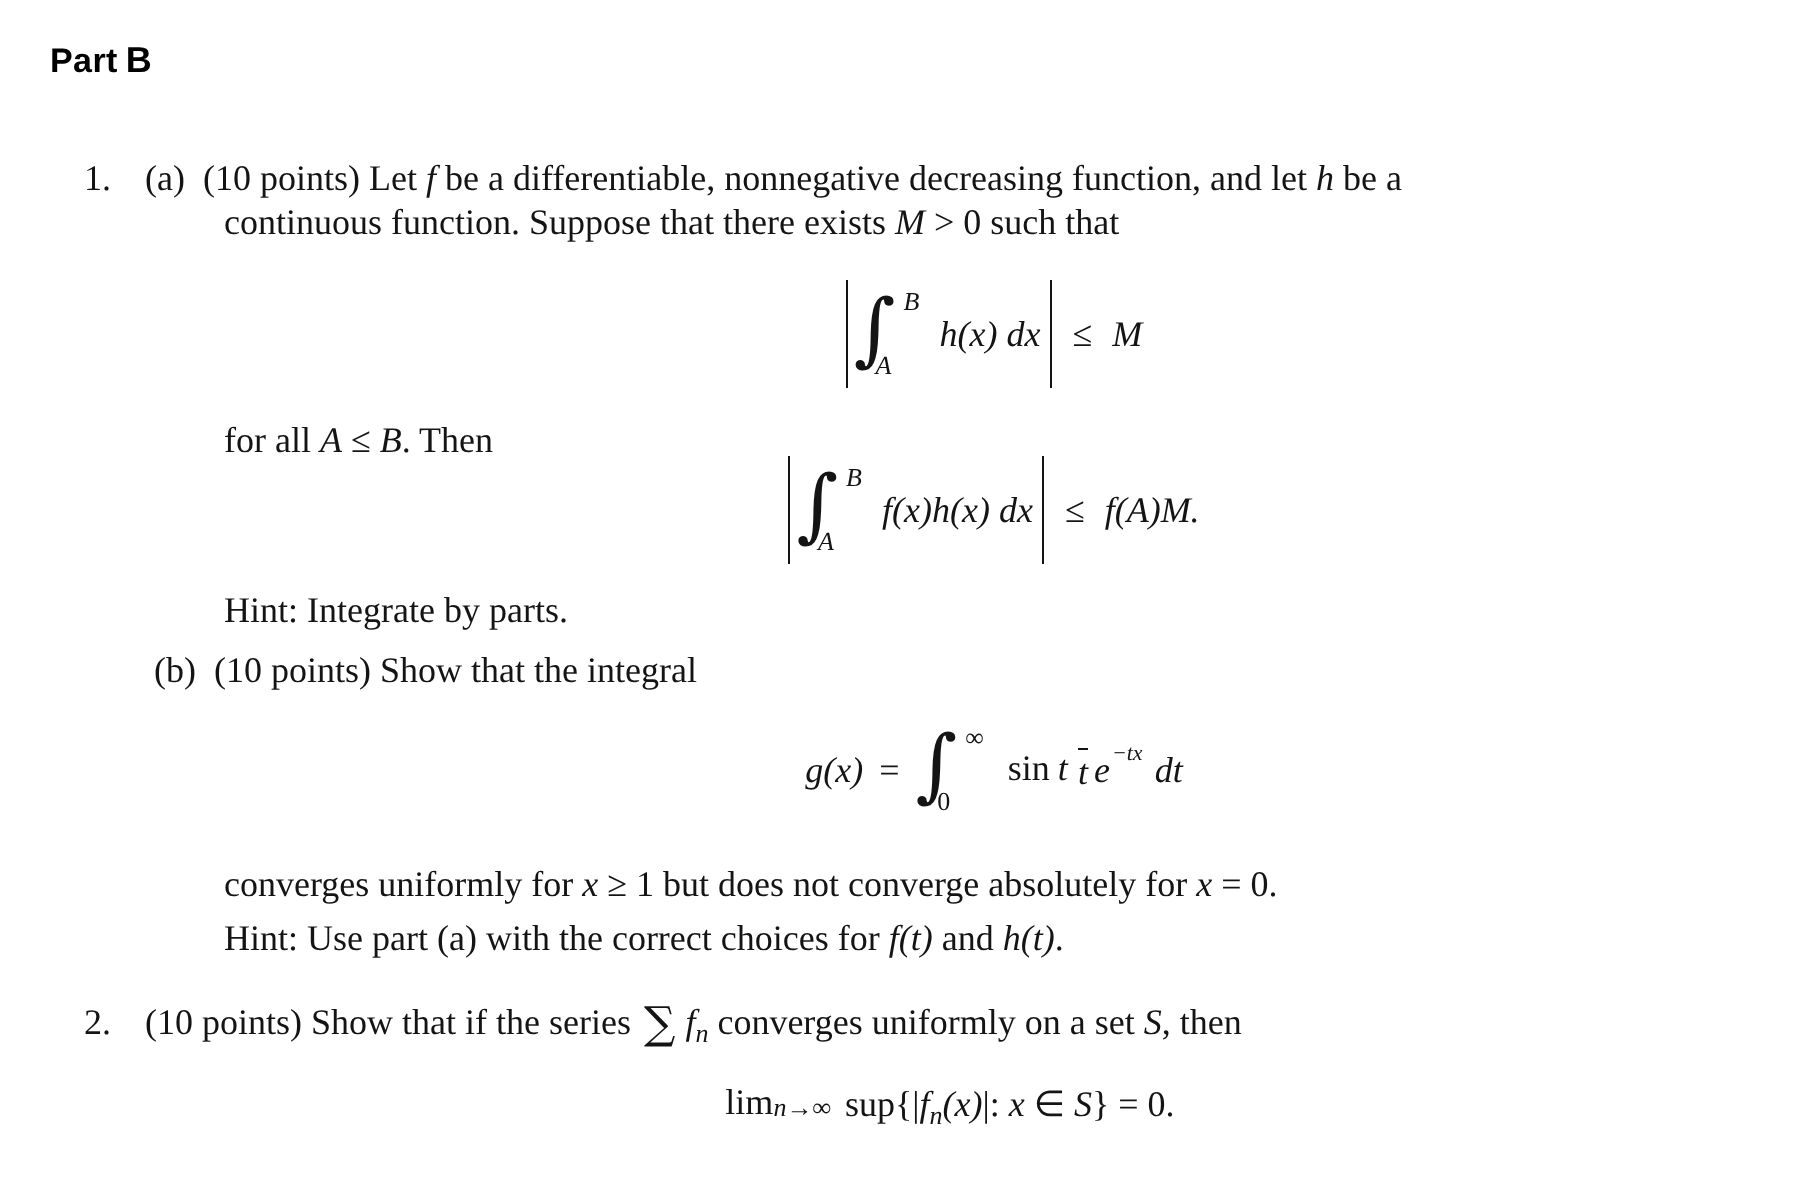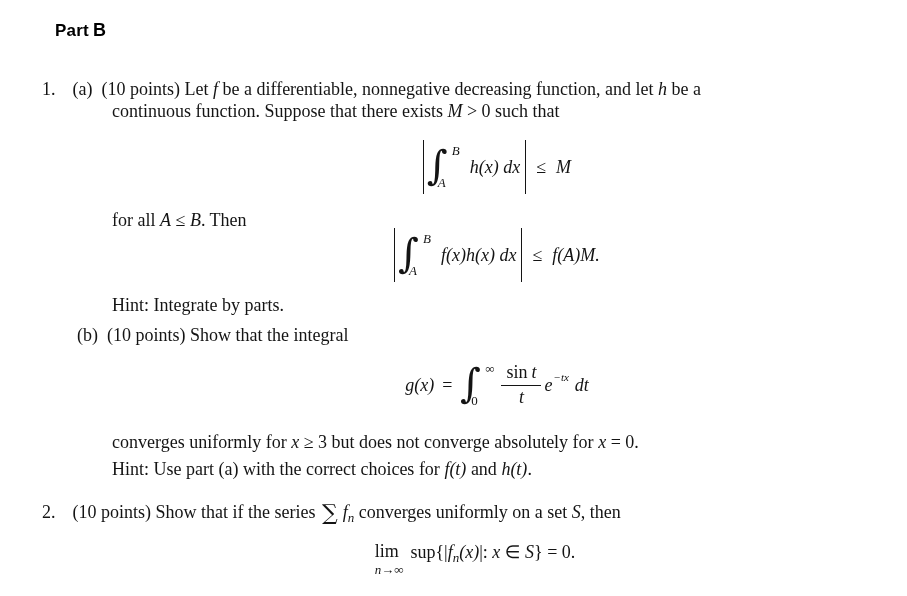--- a/index.html
+++ b/index.html
@@ -5,21 +5,20 @@
   html,body { margin:0; padding:0; }
   body {
     width:907px; height:596px; overflow:hidden; position:relative;
     background:#ffffff; color:#141414;
     font-family:"Liberation Serif", serif; font-size:18px;
   }
   .heading {
     position:absolute; left:25px; top:20px;
     font-family:"Liberation Sans", sans-serif; font-size:17px; color:#000;
     white-space:pre;
-    margin-left:30px;
   }
   .h-part { font-weight:600; letter-spacing:0.2px; }
   .h-letter { font-weight:800; margin-left:4px; font-size:18px; }
 
   .line { position:absolute; white-space:pre; }
   .it { font-style:italic; }
   .num { display:inline-block; margin-right:17px; }
   .alabel { display:inline-block; margin-right:9px; }
 
   .frow { position:absolute; display:flex; justify-content:center; align-items:center; white-space:pre; }
@@ -28,30 +27,30 @@
   .vbar.right { margin-left:5px; }
   .bigint { font-size:40px; line-height:1; font-style:italic; transform:translateY(-2px);
             font-family:"DejaVu Serif","DejaVu Sans",serif; }
   .lims { display:flex; flex-direction:column; justify-content:space-between;
           height:48px; font-size:13px; margin-right:4px; }
   .lim-sup { margin-left:4px; }
   .lim-sub { margin-left:-10px; }
   .m-body { margin-left:6px; }
   .rel { margin:0 10px; }
   .eq { margin:0 8px; }
-  .frac { display:flex; flex-direction:column; align-items:center; margin:0 3px; }
+  .frac { display:flex; align-items:center; margin:0 3px; }
   .fnum { display:flex; padding:0 5px 2px; }
   .fnum .nvar { margin-left:4px; }
   .fden { border-top:1.2px solid #141414; align-self:stretch; text-align:center; padding-top:1px; }
   .msup { font-size:11px; position:relative; top:-8px; margin-left:1px; }
   .msub { font-size:13px; position:relative; top:4px; }
   .dt { margin-left:6px; }
   .sum { font-size:22px; line-height:1; position:relative; top:2px; margin:0 5px 0 2px;
          font-family:"DejaVu Serif","DejaVu Sans",serif; }
-  .limstack { display:flex; flex-direction:column; align-items:flex-start; margin-right:7px; }
+  .limstack { display:flex; flex-direction:row; align-items:flex-end; margin-right:7px; }
   .limsub { font-size:13px; }
   .f4row { align-items:flex-start; }
 </style>
 </head>
 <body>
 
 <div class="heading"><span class="h-part">Part</span><span class="h-letter">B</span></div>
 
 <div class="line" style="left:42px; top:79px;"><span class="num">1.</span><span class="alabel">(a)</span><span>(10 points) Let </span><span class="it">f</span><span> be a differentiable, nonnegative decreasing function, and let </span><span class="it">h</span><span> be a</span></div>
 
@@ -62,19 +61,19 @@
 <div class="line" style="left:112px; top:210px;"><span>for all </span><span class="it">A</span><span> ≤ </span><span class="it">B</span><span>. Then</span></div>
 
 <div class="frow" style="left:112px; top:226px; width:770px; height:58px;"><span class="vbar left"></span><span class="bigint">∫</span><span class="lims"><span class="lim-sup it">B</span><span class="lim-sub it">A</span></span><span class="it m-body">f(x)h(x) dx</span><span class="vbar right"></span><span class="rel">≤</span><span class="it">f(A)M.</span></div>
 
 <div class="line" style="left:112px; top:295px;"><span>Hint: Integrate by parts.</span></div>
 
 <div class="line" style="left:77px; top:325px;"><span class="alabel">(b)</span><span>(10 points) Show that the integral</span></div>
 
 <div class="frow" style="left:112px; top:356px; width:770px; height:58px;"><span class="it">g(x)</span><span class="eq">=</span><span class="bigint">∫</span><span class="lims"><span class="lim-sup">∞</span><span class="lim-sub">0</span></span><span class="frac"><span class="fnum"><span>sin</span><span class="it nvar">t</span></span><span class="fden it">t</span></span><span class="it">e</span><span class="msup it">−tx</span><span class="it dt">dt</span></div>
 
-<div class="line" style="left:112px; top:432px;"><span>converges uniformly for </span><span class="it">x</span><span> ≥ 3 but does not converge absolutely for </span><span class="it">x</span><span> = 0.</span></div>
+<div class="line" style="left:112px; top:432px;"><span>converges uniformly for </span><span class="it">x</span><span> ≥ 1 but does not converge absolutely for </span><span class="it">x</span><span> = 0.</span></div>
 
 <div class="line" style="left:112px; top:459px;"><span>Hint: Use part (a) with the correct choices for </span><span class="it">f(t)</span><span> and </span><span class="it">h(t)</span><span>.</span></div>
 
 <div class="line" style="left:42px; top:500px;"><span class="num">2.</span><span>(10 points) Show that if the series </span><span class="sum">∑</span><span class="it">f</span><span class="msub it">n</span><span> converges uniformly on a set </span><span class="it">S</span><span>, then</span></div>
 
 <div class="frow f4row" style="left:75px; top:541px; width:800px;"><span class="limstack"><span>lim</span><span class="limsub it">n→∞</span></span><span style="white-space:pre;"><span>sup{|</span><span class="it">f</span><span class="msub it">n</span><span class="it">(x)</span><span>|: </span><span class="it">x</span><span> ∈ </span><span class="it">S</span><span>} = 0.</span></span></div>
 
 </body></html>

